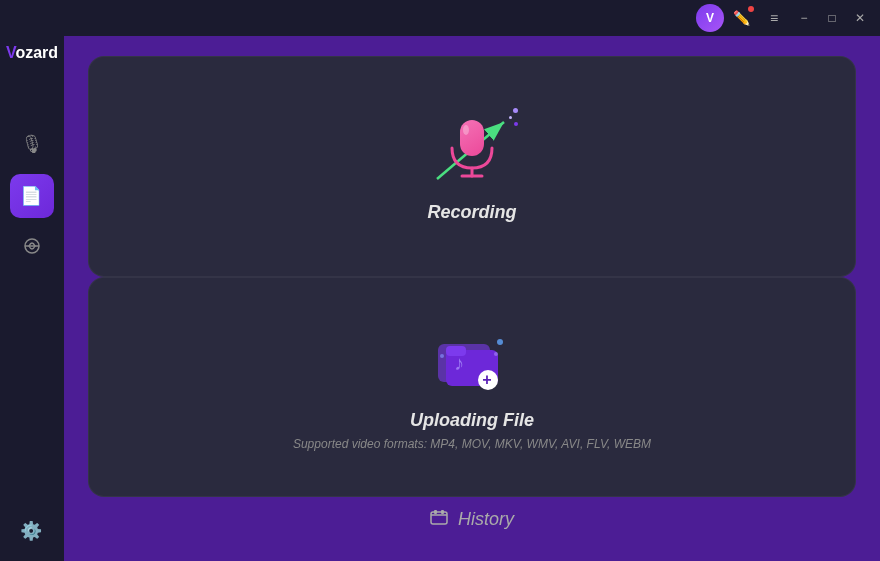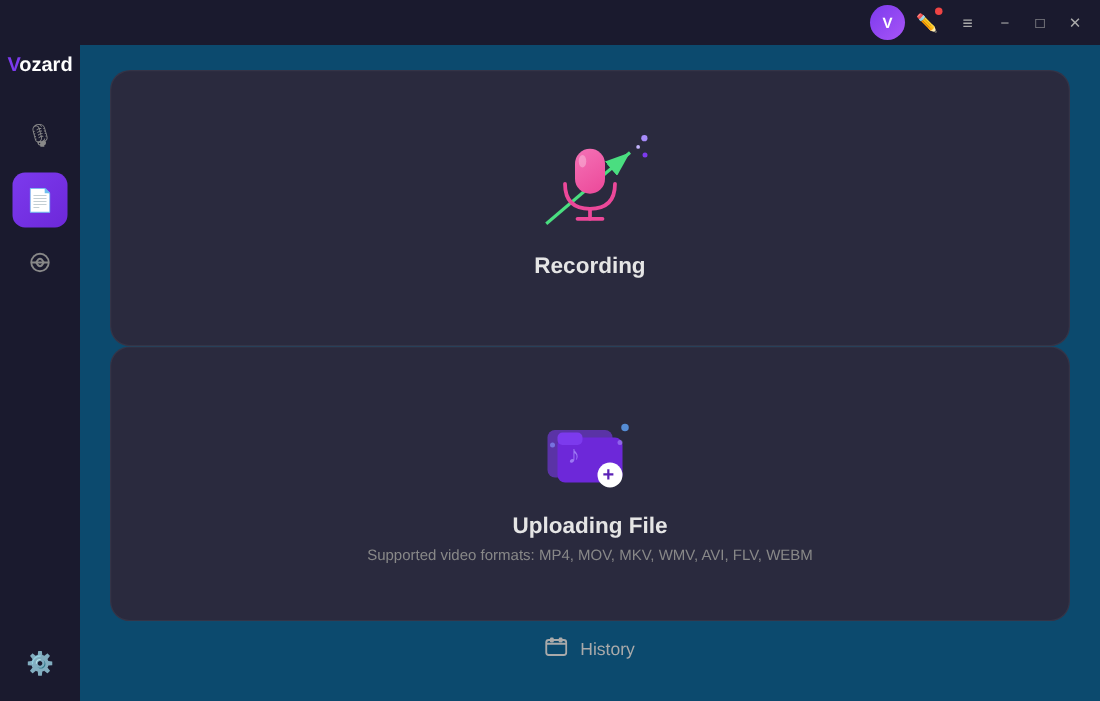--- a/index.html
+++ b/index.html
@@ -88,20 +88,21 @@
 
     
     .sidebar {
       width: 64px;
       background: #1a1a2e;
       display: flex;
       flex-direction: column;
       align-items: center;
       padding: 8px 0;
       flex-shrink: 0;
+      gap: 36px;
     }
     .logo {
       margin-bottom: 24px;
       display: flex;
       align-items: center;
       justify-content: center;
     }
     .logo-text {
       font-size: 16px;
       font-weight: 700;
@@ -147,25 +148,26 @@
       align-items: center;
       justify-content: center;
       cursor: pointer;
       color: #888;
       font-size: 18px;
     }
 
     
     .content {
       flex: 1;
-      background: #0c4a6e;
+      background: #4c1d95;
       display: flex;
       flex-direction: column;
       padding: 20px 24px;
       overflow: hidden;
+      font-style: italic;
     }
 
     
     .card {
       background: #2a2a3e;
       border-radius: 16px;
       display: flex;
       flex-direction: column;
       align-items: center;
       justify-content: center;
@@ -227,21 +229,21 @@
       height: 44px;
       display: flex;
       align-items: center;
       justify-content: center;
       gap: 10px;
       color: #aaa;
       cursor: pointer;
       flex-shrink: 0;
     }
     .history-icon { font-size: 16px; }
-    .history-label { font-size: 14px; }
+    .history-label { font-size: 18px; }
 
     
     .arrow-svg {
       position: absolute;
       left: 10px;
       top: 10px;
     }
   </style>
 </head>
 <body>

